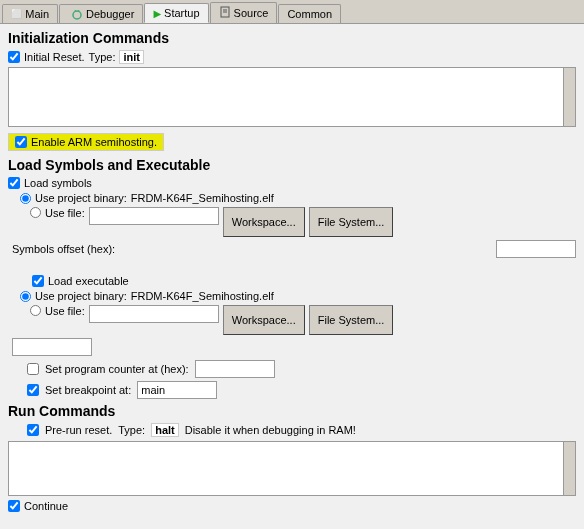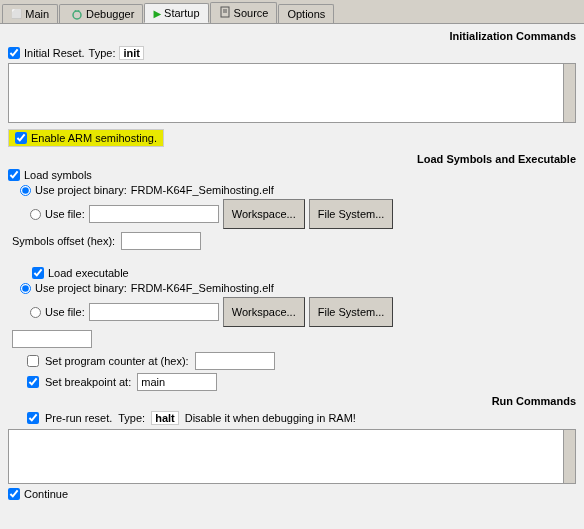--- a/index.html
+++ b/index.html
@@ -30,26 +30,25 @@
       cursor: pointer;
       font-size: 11px;
       border-radius: 2px 2px 0 0;
     }
     .tab.active {
       background: #f0f0f0;
       border-bottom: 1px solid #f0f0f0;
       z-index: 1;
     }
     .section-title {
-      font-size: 11px;
+      font-size: 14px;
       font-weight: bold;
       margin-bottom: 4px;
       margin-top: 6px;
       color: #000;
-      text-align: right;
     }
     .section-title:first-child {
       margin-top: 0;
     }
     .text-area-container {
       border: 1px solid #999;
       background: #fff;
       height: 60px;
       width: 100%;
       position: relative;
@@ -134,21 +133,20 @@
       border-right-color: #404040;
       border-bottom-color: #404040;
       padding: 1px 8px;
       font-size: 11px;
       cursor: pointer;
       height: 30px;
       white-space: nowrap;
     }
     .file-row {
       display: flex;
-      align-items: center;
       gap: 4px;
       margin-bottom: 3px;
       padding-left: 22px;
     }
     .bottom-textarea {
       border: 1px solid #999;
       background: #fff;
       height: 55px;
       width: 100%;
       margin-top: 4px;
@@ -203,21 +201,21 @@
     <span>
       <svg width="12" height="12" viewBox="0 0 12 12">
           <rect x="2" y="1" width="8" height="10" fill="none" stroke="#555" stroke-width="1"></rect>
           <line x1="4" y1="4" x2="8" y2="4" stroke="#555" stroke-width="1"></line>
           <line x1="4" y1="6" x2="8" y2="6" stroke="#555" stroke-width="1"></line>
         </svg>
     </span>
     <span>Source</span>
   </div>
   <div class="tab">
-    <span>Options</span>
+    <span>Common</span>
   </div>
 </div>
 
 <div class="main-content">
 
   
   <div>
     <div class="section-title">Initialization Commands</div>
     <div class="checkbox-row">
       <input type="checkbox" checked="" style="">
@@ -253,21 +251,21 @@
     </div>
 
     <div class="file-row">
       <input type="radio" name="symbols_source" style="">
       <span class="label-text">Use file:</span>
       <input type="text" style="width: 130px;" value="">
       <button class="btn">Workspace...</button>
       <button class="btn">File System...</button>
     </div>
 
-    <div class="inline-row" style="padding-left:4px;">
+    <div class="inline-row" style="padding-left:4px;justify-content:space-between;">
       <span class="label-text">Symbols offset (hex):</span>
       <input type="text" style="width: 80px;" value="">
     </div>
 
     <div class="checkbox-row" style="margin-top:17px;padding-left:24px;">
       <input type="checkbox" checked="" style="">
       <span class="label-text">Load executable</span>
     </div>
 
     <div class="radio-row">

